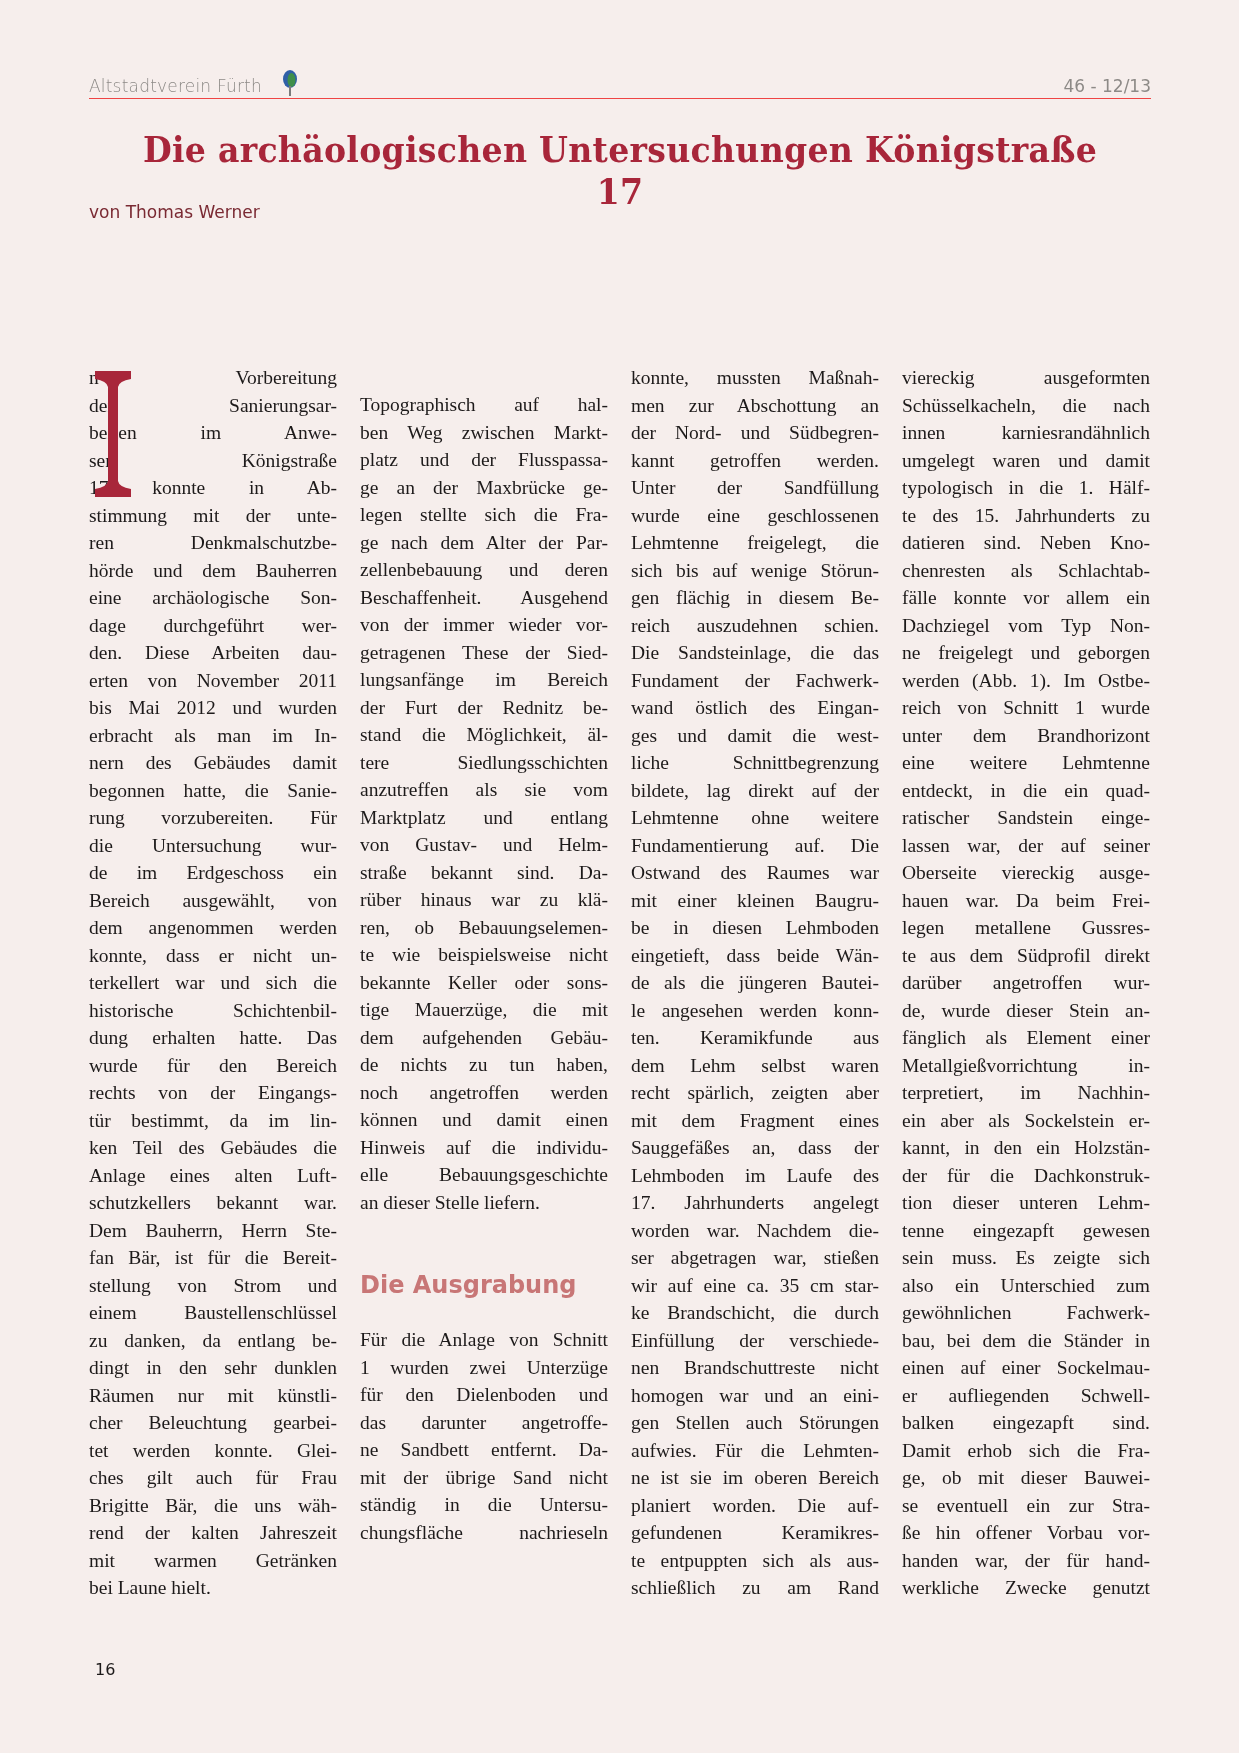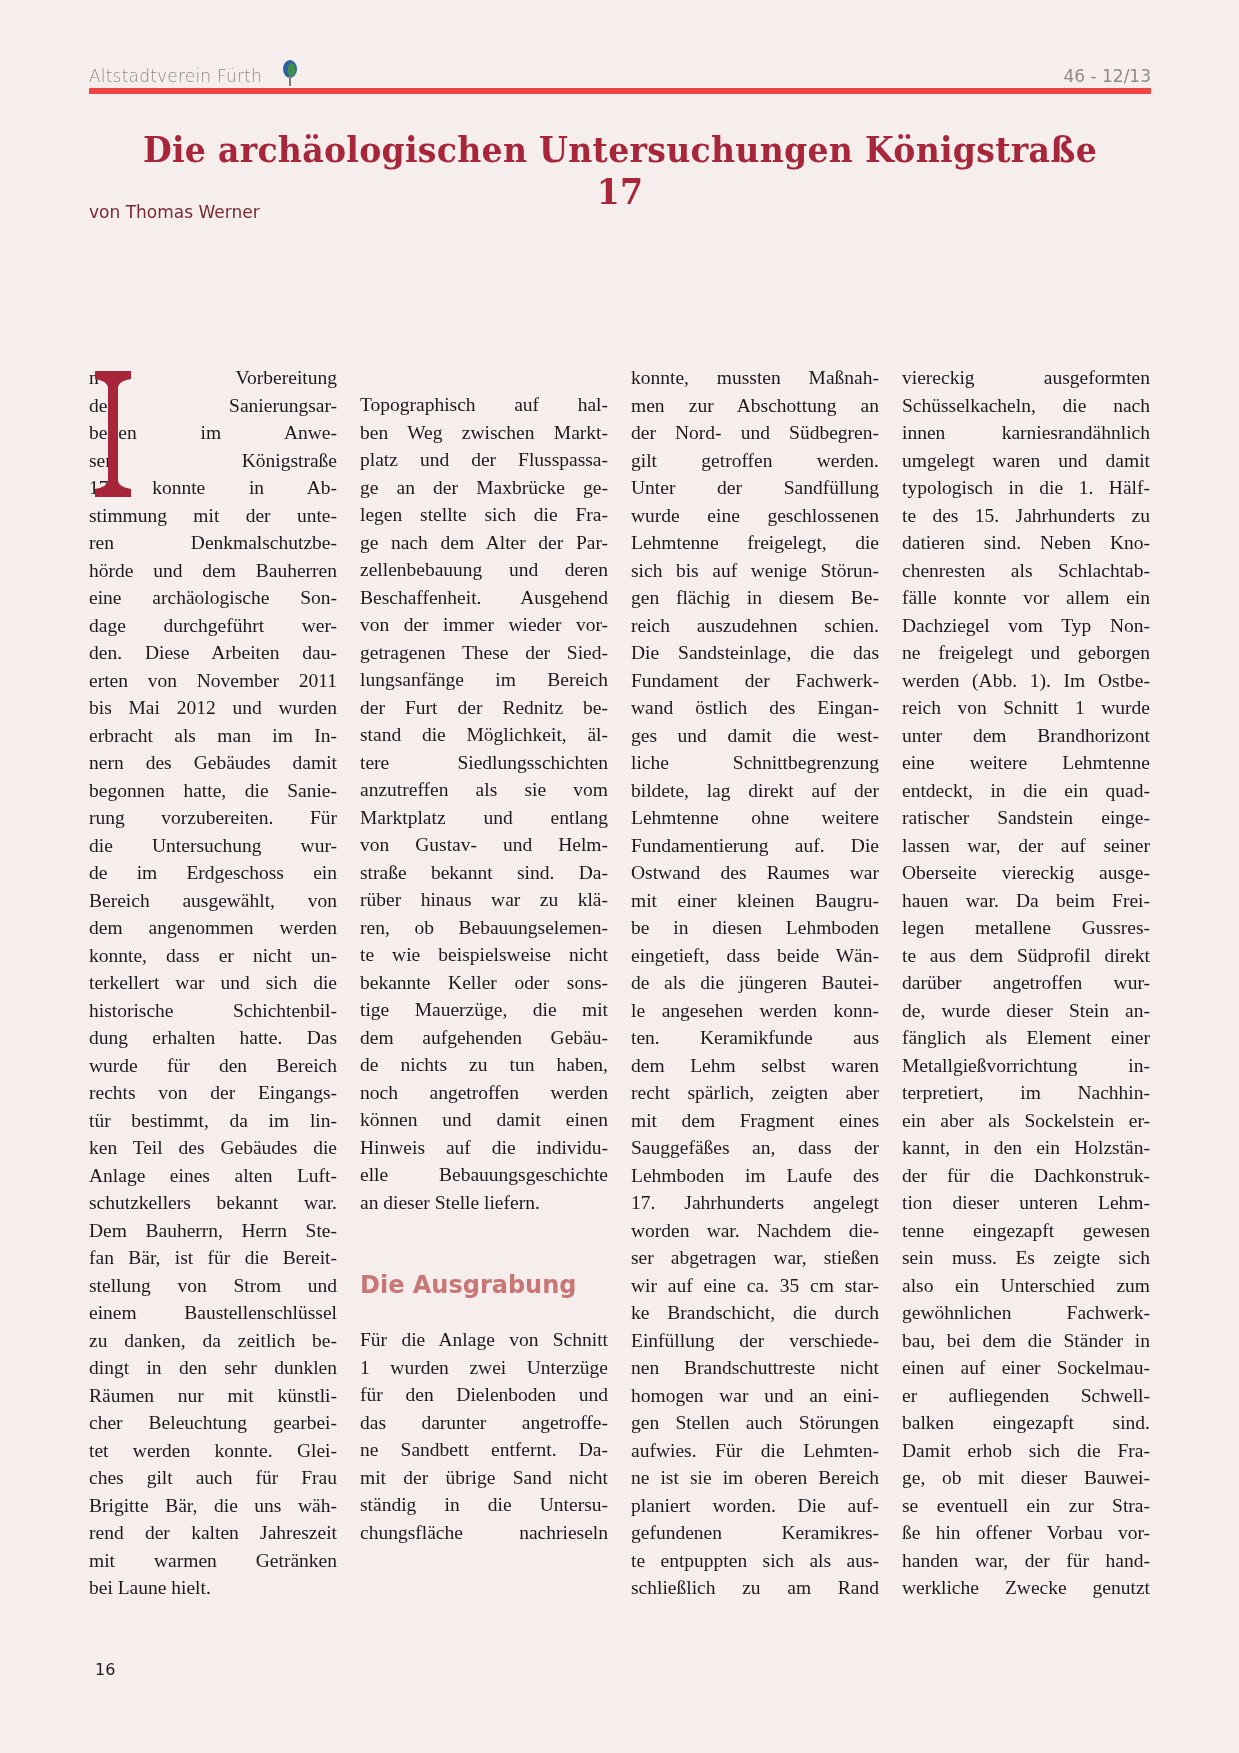--- a/index.html
+++ b/index.html
@@ -5,22 +5,22 @@
   html, body { margin: 0; padding: 0; }
   body {
     width: 1239px; height: 1753px;
     background: #f6eeec;
     position: relative;
     overflow: hidden;
     font-family: "DejaVu Serif", "Liberation Serif", serif;
     color: #1d1a1a;
   }
   .header {
-    position: absolute; left: 89px; top: 58px; width: 1062px; height: 30px;
-    border-bottom: 6px solid #ef4444;
+    position: absolute; left: 89px; top: 68px; width: 1062px; height: 30px;
+    border-bottom: 1px solid #ef4444;
   }
   .header-left {
     position: absolute; left: 0; bottom: 2px;
     font-family: "DejaVu Sans", sans-serif; font-size: 17px; color: #8d8a87;
     letter-spacing: 0.2px; font-weight: 300;
   }
   .logo {
     position: absolute; left: 193px; bottom: 2px; width: 16px; height: 26px;
   }
   .header-right {
@@ -114,21 +114,21 @@
       <span class="line">wurde für den Bereich</span>
       <span class="line">rechts von der Eingangs-</span>
       <span class="line">tür bestimmt, da im lin-</span>
       <span class="line">ken Teil des Gebäudes die</span>
       <span class="line">Anlage eines alten Luft-</span>
       <span class="line">schutzkellers bekannt war.</span>
       <span class="line">Dem Bauherrn, Herrn Ste-</span>
       <span class="line">fan Bär, ist für die Bereit-</span>
       <span class="line">stellung von Strom und</span>
       <span class="line">einem Baustellenschlüssel</span>
-      <span class="line">zu danken, da zeitlich be-</span>
+      <span class="line">zu danken, da entlang be-</span>
       <span class="line">dingt in den sehr dunklen</span>
       <span class="line">Räumen nur mit künstli-</span>
       <span class="line">cher Beleuchtung gearbei-</span>
       <span class="line">tet werden konnte. Glei-</span>
       <span class="line">ches gilt auch für Frau</span>
       <span class="line">Brigitte Bär, die uns wäh-</span>
       <span class="line">rend der kalten Jahreszeit</span>
       <span class="line">mit warmen Getränken</span>
       <span class="line last">bei Laune hielt.</span>
     </div>
@@ -181,21 +181,21 @@
       <span class="line">ständig in die Untersu-</span>
       <span class="line">chungsfläche nachrieseln</span>
     </div>
 </div>
 
 <div class="col col3">
   <div id="col3-lines">
       <span class="line">konnte, mussten Maßnah-</span>
       <span class="line">men zur Abschottung an</span>
       <span class="line">der Nord- und Südbegren-</span>
-      <span class="line">gilt getroffen werden.</span>
+      <span class="line">kannt getroffen werden.</span>
       <span class="line">Unter der Sandfüllung</span>
       <span class="line">wurde eine geschlossenen</span>
       <span class="line">Lehmtenne freigelegt, die</span>
       <span class="line">sich bis auf wenige Störun-</span>
       <span class="line">gen flächig in diesem Be-</span>
       <span class="line">reich auszudehnen schien.</span>
       <span class="line">Die Sandsteinlage, die das</span>
       <span class="line">Fundament der Fachwerk-</span>
       <span class="line">wand östlich des Eingan-</span>
       <span class="line">ges und damit die west-</span>

